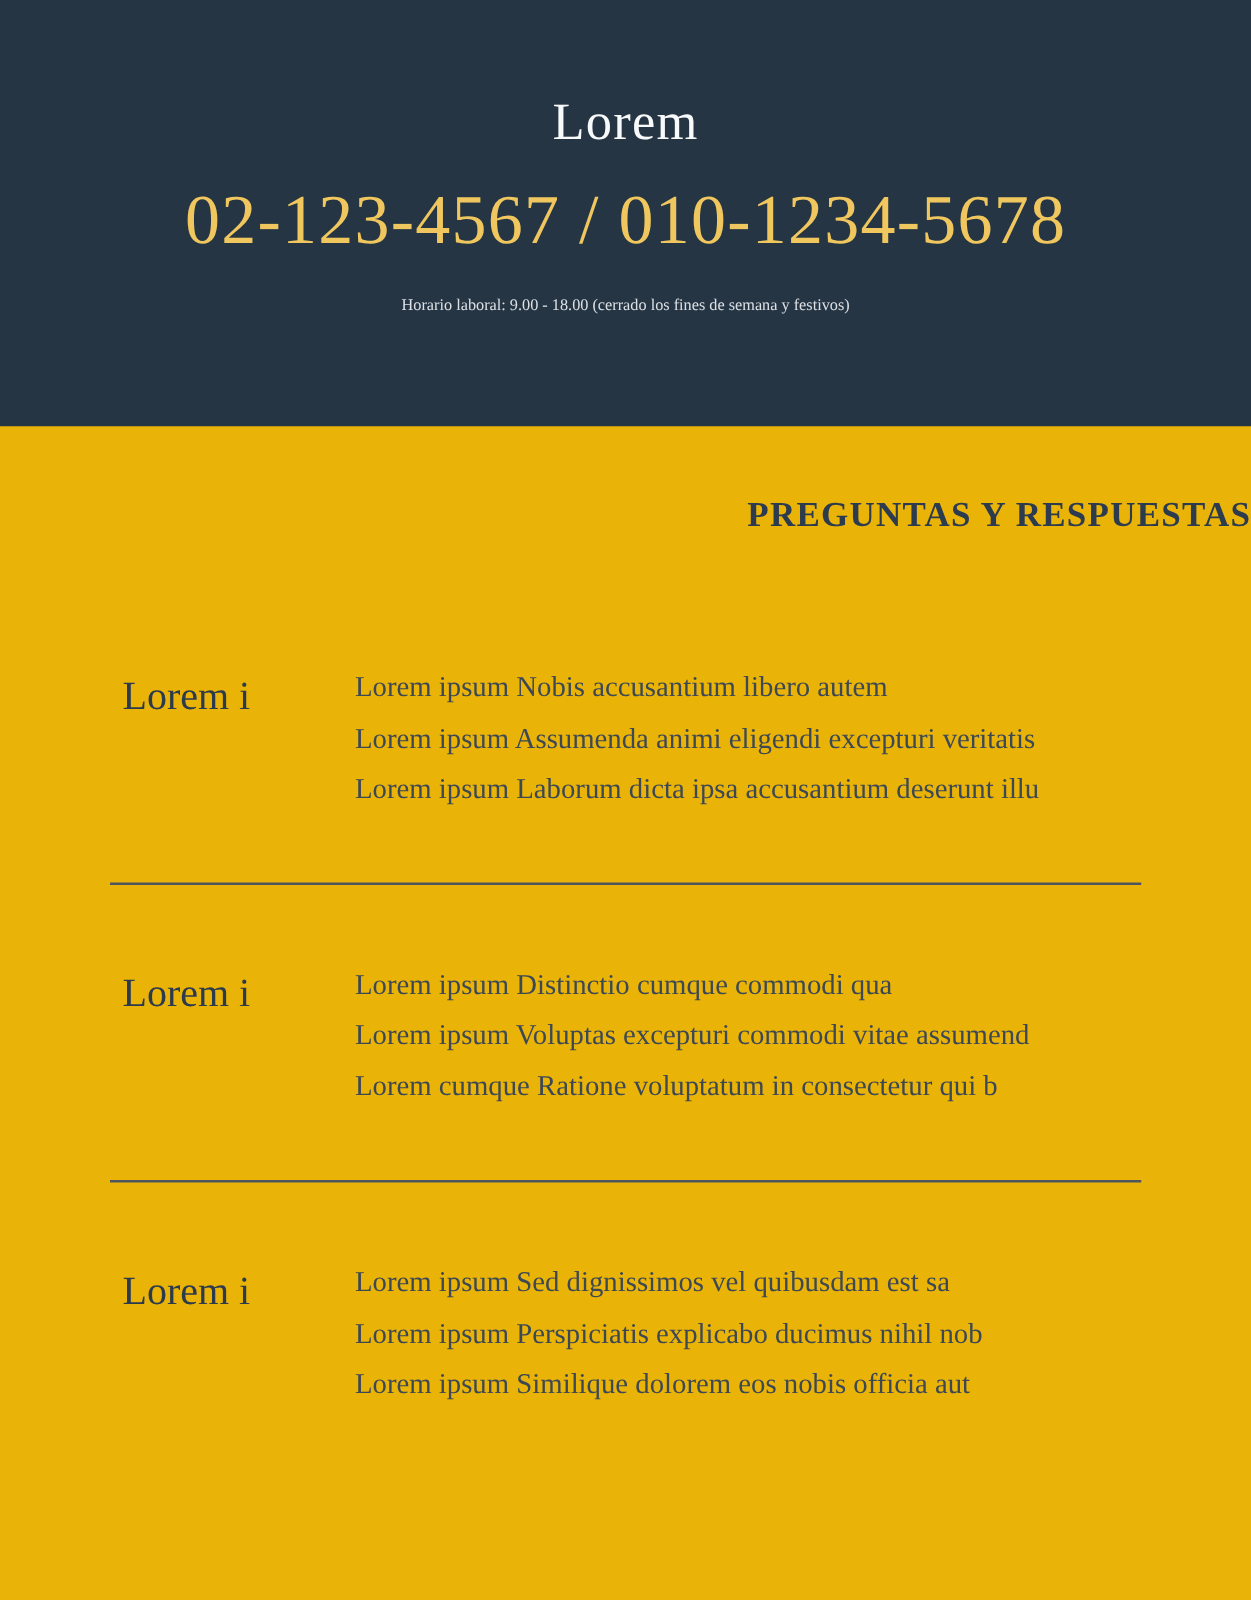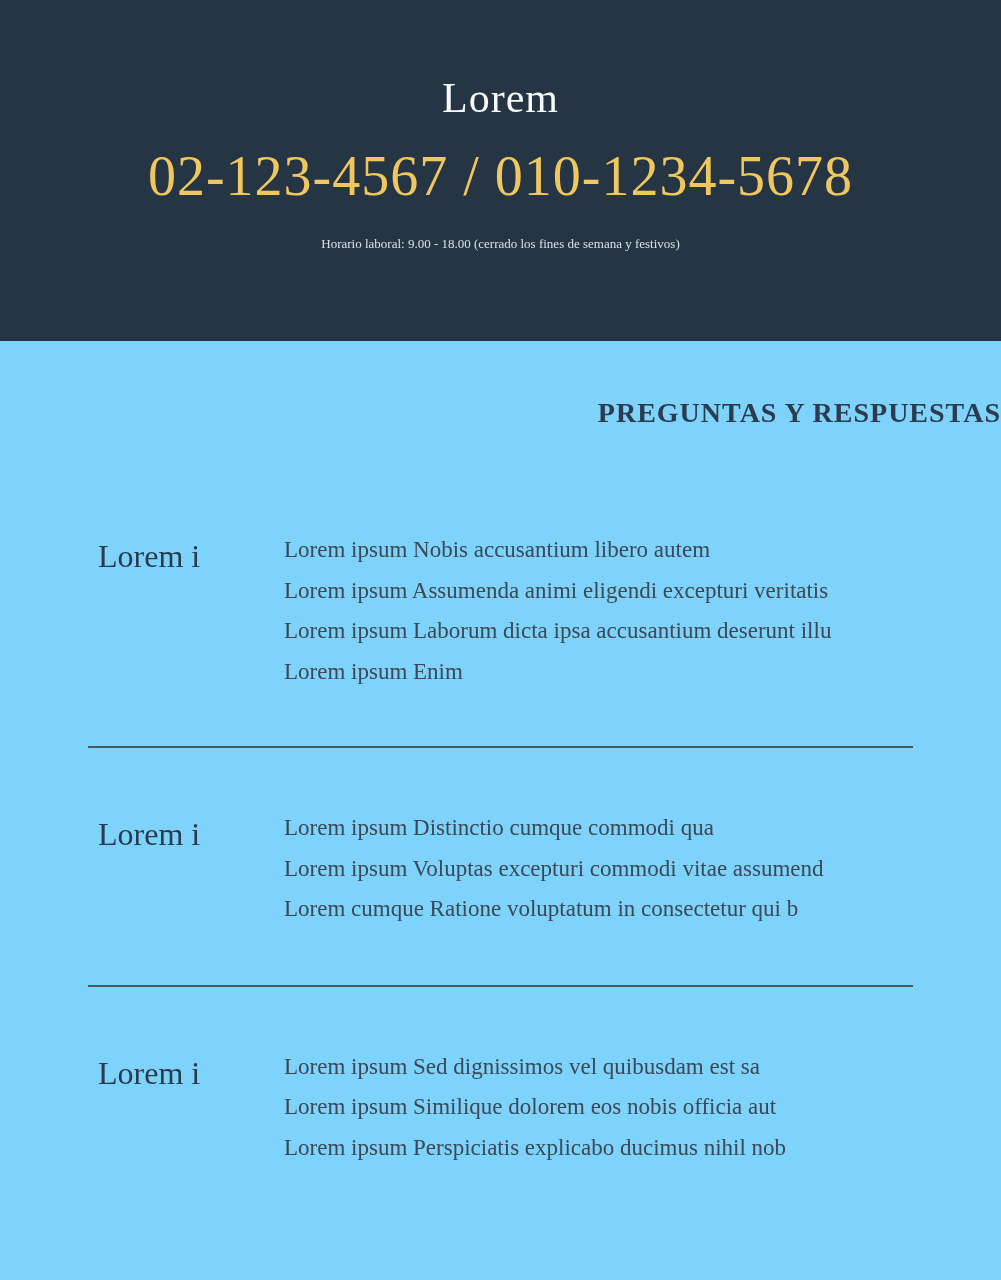--- a/index.html
+++ b/index.html
@@ -4,21 +4,21 @@
 <style>
   html, body {
     margin: 0;
     padding: 0;
     background: #ffffff;
   }
   .page {
     width: 1001px;
     height: 1280px;
     margin: 0 auto;
-    background: #7dd3fc;
+    background: #eab308;
     font-family: "Liberation Serif", serif;
     overflow: hidden;
   }
 
   
   .hero {
     height: 341px;
     background: #253544;
     text-align: center;
     box-sizing: border-box;
@@ -113,42 +113,41 @@
     <h1 class="faq-heading">PREGUNTAS Y RESPUESTAS</h1>
 
     <div class="faq-list">
 
       <section class="faq-row first">
         <div class="faq-label">Lorem i</div>
         <div class="faq-lines">
           <p>Lorem ipsum Nobis accusantium libero autem</p>
           <p>Lorem ipsum Assumenda animi eligendi excepturi veritatis</p>
           <p>Lorem ipsum Laborum dicta ipsa accusantium deserunt illu</p>
-          <p>Lorem ipsum Enim</p>
         </div>
       </section>
 
       <hr class="divider">
 
       <section class="faq-row">
         <div class="faq-label">Lorem i</div>
         <div class="faq-lines">
           <p>Lorem ipsum Distinctio cumque commodi qua</p>
           <p>Lorem ipsum Voluptas excepturi commodi vitae assumend</p>
           <p>Lorem cumque Ratione voluptatum in consectetur qui b</p>
         </div>
       </section>
 
       <hr class="divider">
 
       <section class="faq-row last">
         <div class="faq-label">Lorem i</div>
         <div class="faq-lines">
           <p>Lorem ipsum Sed dignissimos vel quibusdam est sa</p>
+          <p>Lorem ipsum Perspiciatis explicabo ducimus nihil nob</p>
           <p>Lorem ipsum Similique dolorem eos nobis officia aut</p>
-          <p>Lorem ipsum Perspiciatis explicabo ducimus nihil nob</p>
         </div>
       </section>
 
     </div>
   </main>
 
 </div>
 
 </body></html>

